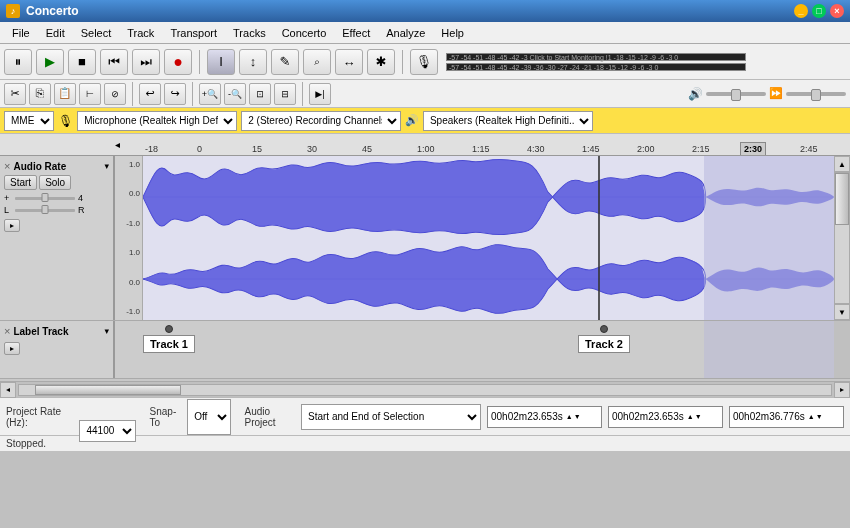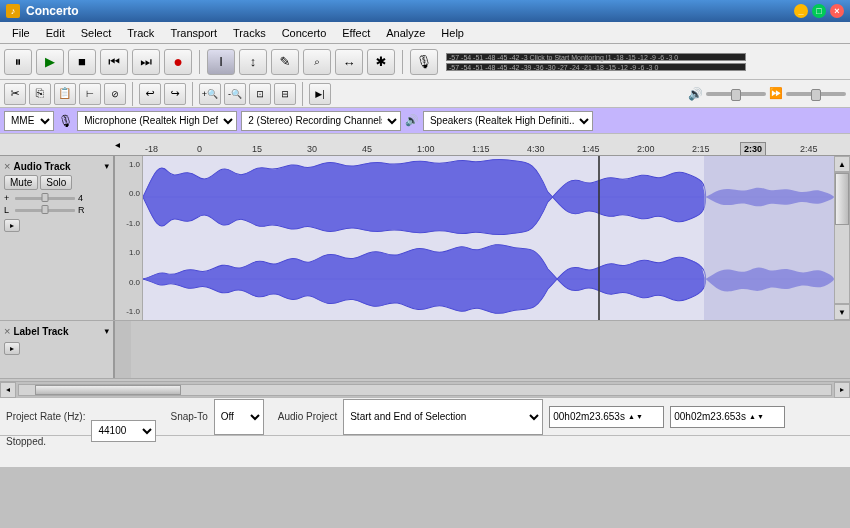--- a/index.html
+++ b/index.html
@@ -65,21 +65,21 @@
     .tb-btn.play { color: #007700; }
 
     
     .vol-area { display: flex; align-items: center; gap: 3px; font-size: 10px; }
     .slider-h { width: 60px; height: 4px; background: #aaa; border-radius: 2px; position: relative; }
     .slider-h::after { content:''; position:absolute; left: 50%; top:-3px; width:8px;height:10px; background:#ccc; border:1px solid #888; border-radius:2px; transform:translateX(-50%); }
 
     
     #device-row {
       height: 26px;
-      background: #c4b5fd;
+      background: #fde047;
       display: flex;
       align-items: center;
       padding: 1px 4px;
       gap: 4px;
       border-bottom: 1px solid #bbb;
     }
     .device-select {
       height: 20px;
       font-size: 10px;
       background: white;
@@ -396,25 +396,25 @@
   </div>
 </div>
 
 <div id="main-area" style="display:flex;flex-direction:column;height:225px;background:#c8c8c8;">
 
   <div id="audio-track" style="display:flex;height:165px;border-bottom:1px solid #aaa;">
 
     <div id="audio-track-controls" style="width:115px;background:#d0d0d0;border-right:2px solid #999;padding:4px;flex-shrink:0;">
       <div class="track-header">
         <span class="track-close">×</span>
-        <span class="track-name">Audio Track</span>
+        <span class="track-name">Audio Rate</span>
         <span class="track-menu">▾</span>
       </div>
       <div class="track-btns">
-        <div class="track-btn">Mute</div>
+        <div class="track-btn">Start</div>
         <div class="track-btn">Solo</div>
       </div>
       <div class="gain-row">
         <span style="font-size:9px;width:8px;">+</span>
         <div class="gain-slider">
           <div class="gain-thumb"></div>
         </div>
         <span style="font-size:9px;">4</span>
       </div>
       <div class="pan-row">
@@ -573,20 +573,34 @@
       <div class="track-header">
         <span class="track-close">×</span>
         <span class="track-name">Label Track</span>
         <span class="track-menu">▾</span>
       </div>
       <div style="margin-top:4px;">
         <div class="track-btn" style="font-size:8px;display:inline-block;">▸</div>
       </div>
     </div>
 
+    <div id="label-track-content" style="flex:1;background:#cccccc;position:relative;overflow:hidden;cursor:pointer;">
+
+      <div style="position:absolute;right:0;top:0;width:130px;height:100%;background:rgba(180,180,220,0.4);z-index:1;"></div>
+
+      <div class="label-marker" style="position:absolute;left:28px;top:4px;">
+        <div style="width:8px;height:8px;background:#555;border-radius:50%;border:1px solid #333;margin-bottom:2px;"></div>
+        <div style="background:white;border:1px solid #888;padding:2px 6px;font-size:11px;font-weight:bold;white-space:nowrap;">Track 1</div>
+      </div>
+
+      <div class="label-marker" style="position:absolute;left:463px;top:4px;">
+        <div style="width:8px;height:8px;background:#555;border-radius:50%;border:1px solid #333;margin-bottom:2px;"></div>
+        <div style="background:white;border:1px solid #888;padding:2px 6px;font-size:11px;font-weight:bold;white-space:nowrap;">Track 2</div>
+      </div>
+    </div>
 
     <div style="width:16px;background:#c0c0c0;"></div>
   </div>
 
 </div>
 
 <div id="hscroll" style="height:16px;background:#c0c0c0;border-top:1px solid #aaa;display:flex;align-items:center;">
   <div class="scroll-arrow">◂</div>
   <div class="scroll-track" style="flex:1;height:12px;background:#d4d4d4;border:1px solid #aaa;margin:0 2px;position:relative;">
     <div class="scroll-thumb" style="position:absolute;left:2%;width:18%;height:100%;background:linear-gradient(to bottom,#eee,#bbb);border:1px solid #999;cursor:pointer;"></div>
@@ -597,30 +611,35 @@
 <div id="status-bar" style="height:38px;background:#f0f0f0;border-top:1px solid #bbb;display:flex;align-items:center;padding:2px 6px;gap:6px;">
   <span class="status-label">Project Rate (Hz):</span>
   <select class="status-select" style="width:65px;height:22px;margin-top:28px;">
     <option>44100</option>
   </select>
   <span class="status-label" style="margin-left:8px;">Snap-To</span>
   <select class="status-select" style="width:50px;height:36px;">
     <option>Off</option>
   </select>
   <span class="status-label" style="margin-left:8px;">Audio Project</span>
-  <select class="status-dropdown-wide" style="width:200px;height:36px;">
+  <select class="status-dropdown-wide" style="width:200px;height:26px;">
     <option>Start and End of Selection</option>
   </select>
   <div class="status-field" style="min-width:115px;height:22px;background:white;border:1px solid #888;font-size:10px;padding:0 3px;display:flex;align-items:center;gap:1px;">
     <span>00h02m23.653s</span>
     <span style="font-size:7px;cursor:pointer;margin-left:2px;">▲</span>
     <span style="font-size:7px;cursor:pointer;">▼</span>
   </div>
   <div class="status-field" style="min-width:115px;height:22px;background:white;border:1px solid #888;font-size:10px;padding:0 3px;display:flex;align-items:center;gap:1px;">
     <span>00h02m23.653s</span>
     <span style="font-size:7px;cursor:pointer;margin-left:2px;">▲</span>
     <span style="font-size:7px;cursor:pointer;">▼</span>
   </div>
-</div>
-
-<div id="stopped-bar" style="height:32px;background:#f0f0f0;border-top:1px solid #bbb;display:flex;align-items:flex-start;padding:0 6px;">
+  <div class="status-field" style="min-width:115px;height:22px;background:white;border:1px solid #888;font-size:10px;padding:0 3px;display:flex;align-items:center;gap:1px;">
+    <span>00h02m36.776s</span>
+    <span style="font-size:7px;cursor:pointer;margin-left:2px;">▲</span>
+    <span style="font-size:7px;cursor:pointer;">▼</span>
+  </div>
+</div>
+
+<div id="stopped-bar" style="height:16px;background:#f0f0f0;border-top:1px solid #bbb;display:flex;align-items:center;padding:0 6px;">
   <span>Stopped.</span>
 </div>
 
 </body></html>

